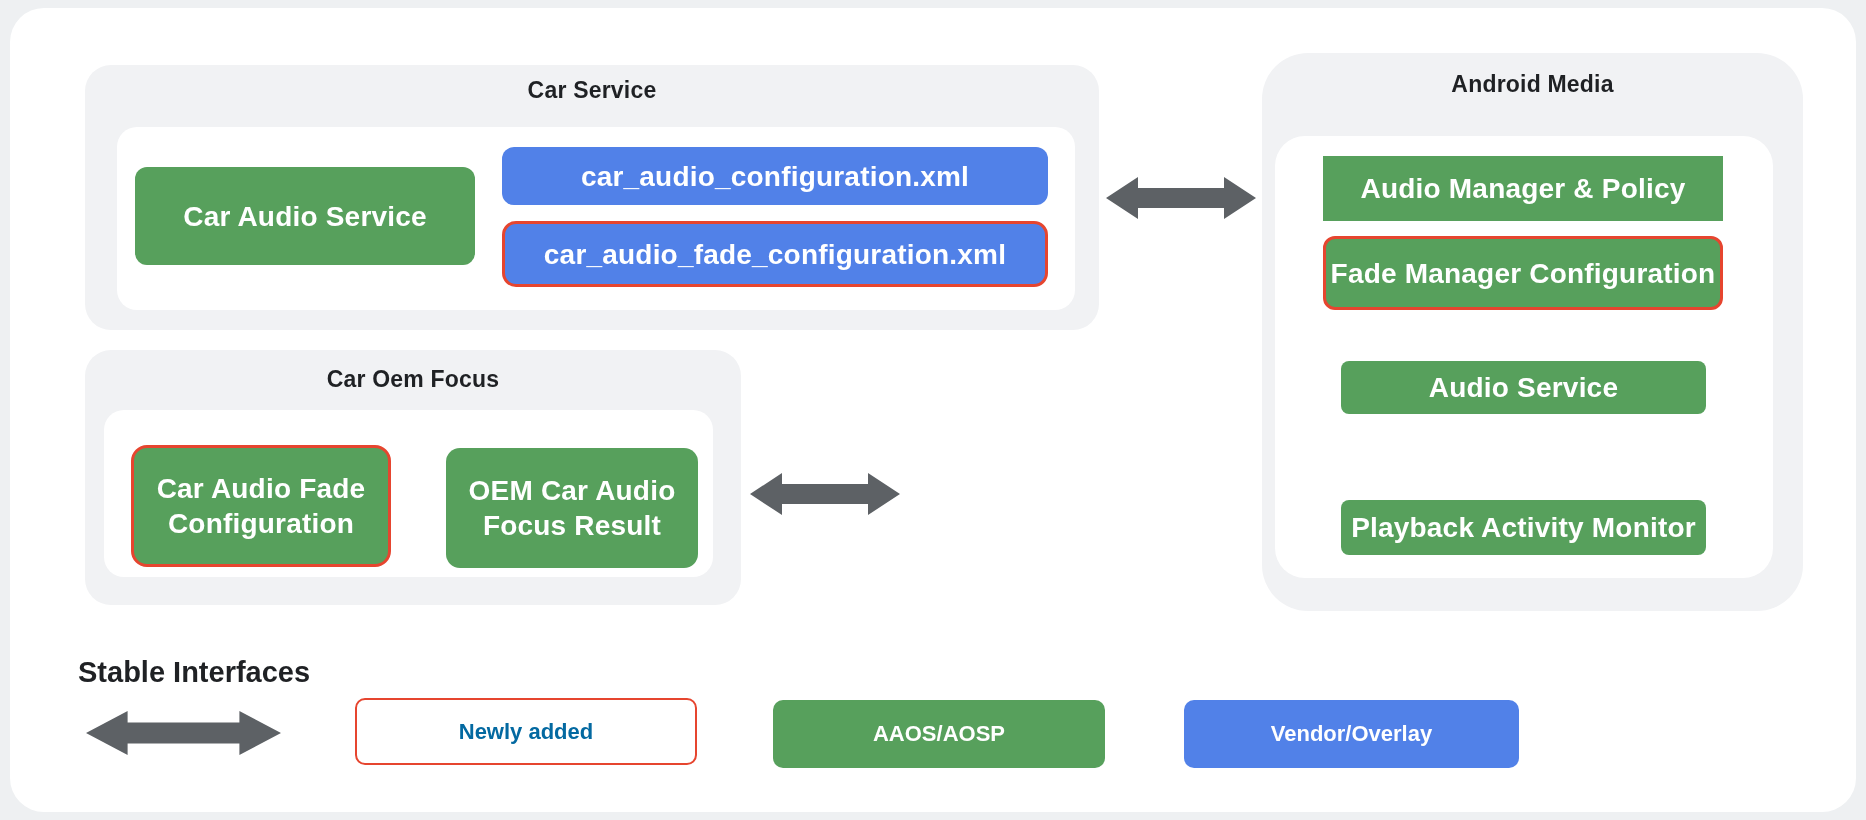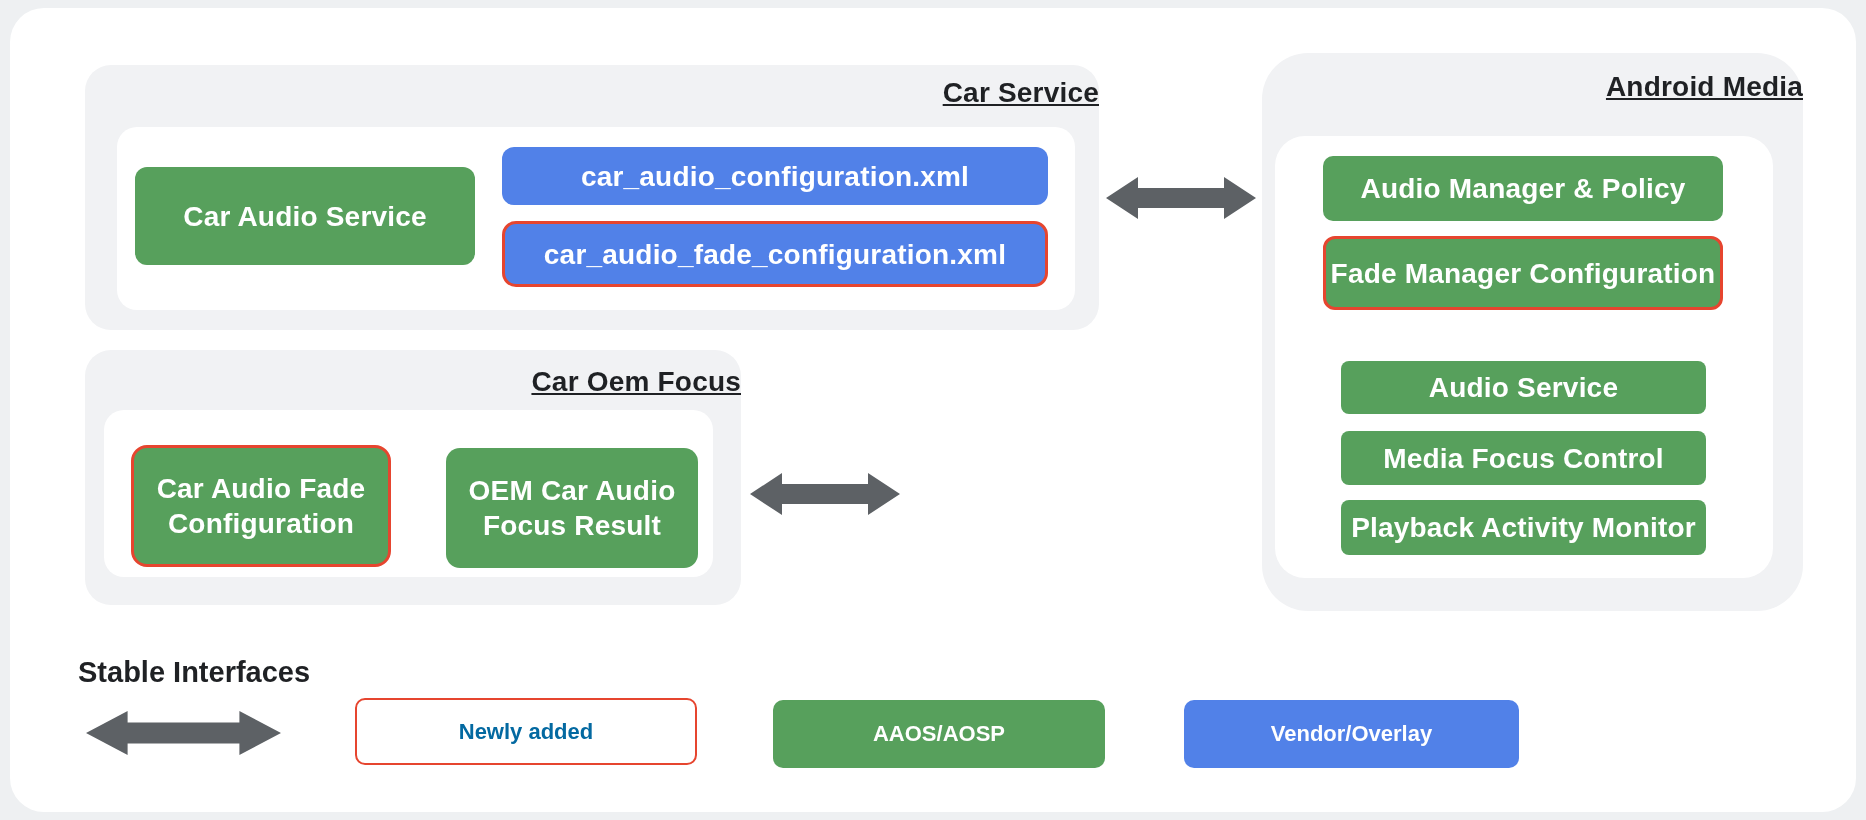--- a/index.html
+++ b/index.html
@@ -8,22 +8,22 @@
     background:#eef0f2;
     font-family:"Liberation Sans", sans-serif;
     -webkit-font-smoothing:antialiased;
   }
   .card {
     position:absolute; left:10px; top:8px; right:10px; bottom:8px;
     background:#ffffff; border-radius:34px;
   }
   .panel { position:absolute; background:#f1f2f4; }
   .panel-title {
-    position:absolute; left:0; right:0; text-align:right;
-    font-weight:700; font-size:28px; color:#1f2124; letter-spacing:.2px;text-decoration:underline;
+    position:absolute; left:0; right:0; text-align:center;
+    font-weight:700; font-size:23px; color:#1f2124; letter-spacing:.2px;
   }
   .inner { position:absolute; background:#ffffff; }
   .box {
     position:absolute; display:flex; align-items:center; justify-content:center;
     text-align:center; font-weight:700; color:#ffffff; font-size:28px;
     box-sizing:border-box; line-height:1.25; letter-spacing:.2px;
   }
   .green { background:var(--aosp-green); }
   .blue  { background:var(--vendor-blue); }
   .red-border { border:3px solid var(--new-red); }
@@ -44,21 +44,21 @@
   #panel-car-service { left:75px; top:57px; width:1014px; height:265px; border-radius:26px; }
   #panel-car-service .panel-title { top:12px; }
   #inner-car-service { left:32px; top:62px; width:958px; height:183px; border-radius:20px; }
   #box-car-audio-service { left:18px; top:40px; width:340px; height:98px; border-radius:12px; }
   #box-car-audio-configuration { left:385px; top:20px; width:546px; height:58px; border-radius:12px; }
   #box-car-audio-fade-configuration { left:385px; top:94px; width:546px; height:66px; border-radius:14px; }
 
   #panel-android-media { left:1252px; top:45px; width:541px; height:558px; border-radius:46px; }
   #panel-android-media .panel-title { top:18px; }
   #inner-android-media { left:13px; top:83px; width:498px; height:442px; border-radius:30px; }
-  #box-audio-manager-policy { left:48px; top:20px; width:400px; height:65px; border-radius:10px; }
+  #box-audio-manager-policy { left:48px; top:20px; width:400px; height:65px; border-radius:0; }
   #box-fade-manager-configuration { left:48px; top:100px; width:400px; height:74px; border-radius:12px; }
   #box-audio-service { left:66px; top:225px; width:365px; height:53px; border-radius:8px; }
   #box-media-focus-control { left:66px; top:295px; width:365px; height:54px; border-radius:8px; }
   #box-playback-activity-monitor { left:66px; top:364px; width:365px; height:55px; border-radius:8px; }
 
   #panel-car-oem-focus { left:75px; top:342px; width:656px; height:255px; border-radius:26px; }
   #panel-car-oem-focus .panel-title { top:16px; }
   #inner-car-oem-focus { left:19px; top:60px; width:609px; height:167px; border-radius:20px; }
   #box-car-audio-fade-config { left:27px; top:35px; width:260px; height:122px; border-radius:16px; }
   #box-oem-car-audio-focus-result { left:342px; top:38px; width:252px; height:120px; border-radius:14px; }
@@ -94,21 +94,20 @@
         <polygon points="0,22 32,1 32,12 118,12 118,1 150,22 118,43 118,32 32,32 32,43"></polygon>
       </svg>
     </div>
 
     <div class="panel" id="panel-android-media">
       <div class="panel-title">Android Media</div>
       <div class="inner" id="inner-android-media">
         <div class="box green" id="box-audio-manager-policy">Audio Manager &amp; Policy</div>
         <div class="box green red-border" id="box-fade-manager-configuration">Fade Manager Configuration</div>
         <div class="box green" id="box-audio-service">Audio Service</div>
-        <div class="box green" id="box-media-focus-control">Media Focus Control</div>
         <div class="box green" id="box-playback-activity-monitor">Playback Activity Monitor</div>
       </div>
     </div>
 
     <div class="panel" id="panel-car-oem-focus">
       <div class="panel-title">Car Oem Focus</div>
       <div class="inner" id="inner-car-oem-focus">
         <div class="box green red-border" id="box-car-audio-fade-config">Car Audio Fade Configuration</div>
         <div class="box green" id="box-oem-car-audio-focus-result">OEM Car Audio Focus Result</div>
       </div>

